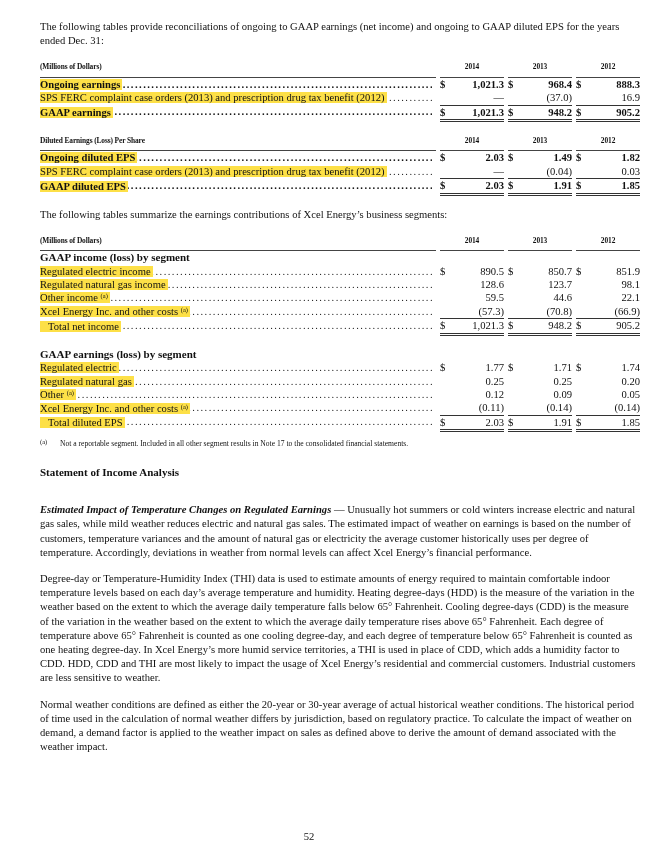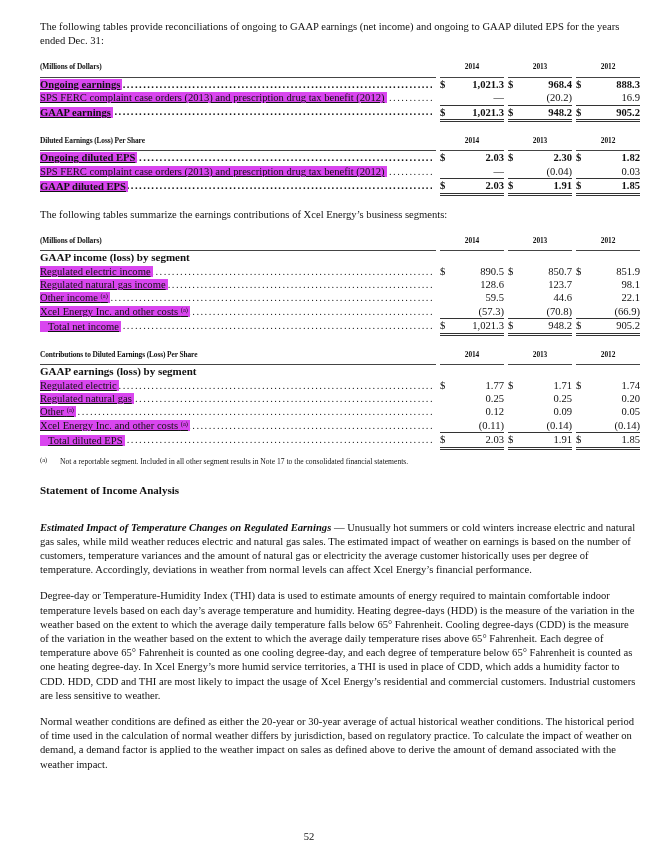--- a/index.html
+++ b/index.html
@@ -19,21 +19,21 @@
   table.fin col.c-dol { width: 14px; }
   table.fin col.c-val { width: 50px; }
   table.fin th {
     font-size: 7.4px; font-weight: bold; padding: 0 0 3px 0; text-align: center;
     border-bottom: 1.6px solid #444; letter-spacing: -0.1px;
   }
   table.fin th.lbl { text-align: left; }
   table.fin th.gap { border-bottom: none; }
   table.fin td { padding: 0; white-space: nowrap; overflow: hidden; }
   td.label { position: relative; }
-  td.label .lt { background: #d946ef; position: relative; z-index: 1; padding-right: 2px; text-decoration: underline; }
+  td.label .lt { background: #fde047; position: relative; z-index: 1; padding-right: 2px; }
   td.label.dots::after {
     content: ". . . . . . . . . . . . . . . . . . . . . . . . . . . . . . . . . . . . . . . . . . . . . . . . . . . . . . . . . . . . . . . . . . . . . . . . . . . . . . . . . . . . . . .";
     position: absolute; left: 0; right: 4px; top: 0; overflow: hidden; white-space: nowrap;
     letter-spacing: -0.6px; text-align: right;
   }
   td.label .lt sup { font-size: 6.5px; vertical-align: 3px; line-height: 0; }
   td.dol { text-align: left; padding-left: 2px; }
   td.val { text-align: right; padding-right: 2px; }
   tr.bold td { font-weight: bold; }
   tr.indent td.label .lt { padding-left: 8px; }
@@ -90,21 +90,21 @@
       <td class="dol">$</td>
           <td class="val">888.3</td>
     </tr>
     <tr>
       <td class="label dots"><span class="lt">SPS FERC complaint case orders (2013) and prescription drug tax benefit (2012)</span></td>
           <td></td>
       <td class="dol"></td>
           <td class="val">—</td>
           <td></td>
       <td class="dol"></td>
-          <td class="val">(20.2)</td>
+          <td class="val">(37.0)</td>
           <td></td>
       <td class="dol"></td>
           <td class="val">16.9</td>
     </tr>
     <tr class="bold">
       <td class="label dots"><span class="lt">GAAP earnings</span></td>
           <td></td>
       <td class="dol top dbl">$</td>
           <td class="val top dbl">1,021.3</td>
           <td></td>
@@ -142,21 +142,21 @@
       <th class="gap"></th>
       <th colspan="2">2012</th>
     </tr>
     <tr class="bold">
       <td class="label dots"><span class="lt">Ongoing diluted EPS</span></td>
           <td></td>
       <td class="dol">$</td>
           <td class="val">2.03</td>
           <td></td>
       <td class="dol">$</td>
-          <td class="val">2.30</td>
+          <td class="val">1.49</td>
           <td></td>
       <td class="dol">$</td>
           <td class="val">1.82</td>
     </tr>
     <tr>
       <td class="label dots"><span class="lt">SPS FERC complaint case orders (2013) and prescription drug tax benefit (2012)</span></td>
           <td></td>
       <td class="dol"></td>
           <td class="val">—</td>
           <td></td>
@@ -282,29 +282,20 @@
         <col class="c-dol">
         <col class="c-val">
         <col class="c-gap">
         <col class="c-dol">
         <col class="c-val">
         <col class="c-gap">
         <col class="c-dol">
         <col class="c-val">
     </colgroup>
     <tbody>
-        <tr>
-      <th class="lbl">Contributions to Diluted Earnings (Loss) Per Share</th>
-      <th class="gap"></th>
-      <th colspan="2">2014</th>
-      <th class="gap"></th>
-      <th colspan="2">2013</th>
-      <th class="gap"></th>
-      <th colspan="2">2012</th>
-    </tr>
     <tr class="section">
       <td colspan="10">GAAP earnings (loss) by segment</td>
     </tr>
     <tr>
       <td class="label dots"><span class="lt"><span>Regulated electric</span></span></td>
           <td></td>
       <td class="dol">$</td>
           <td class="val">1.77</td>
           <td></td>
       <td class="dol">$</td>

